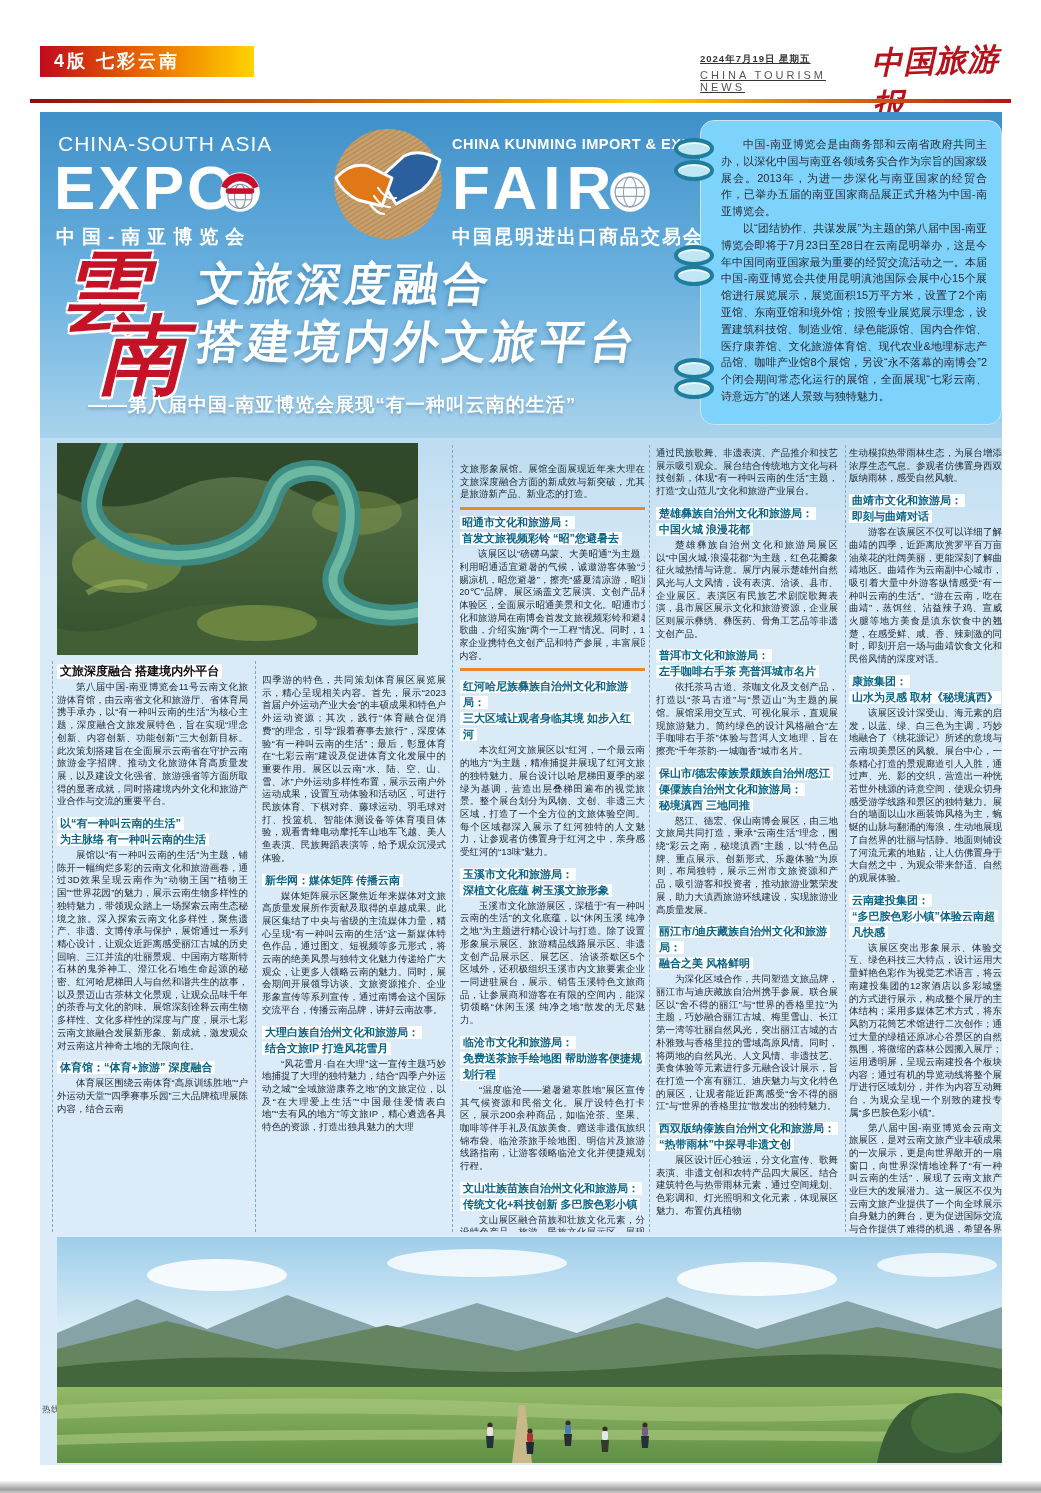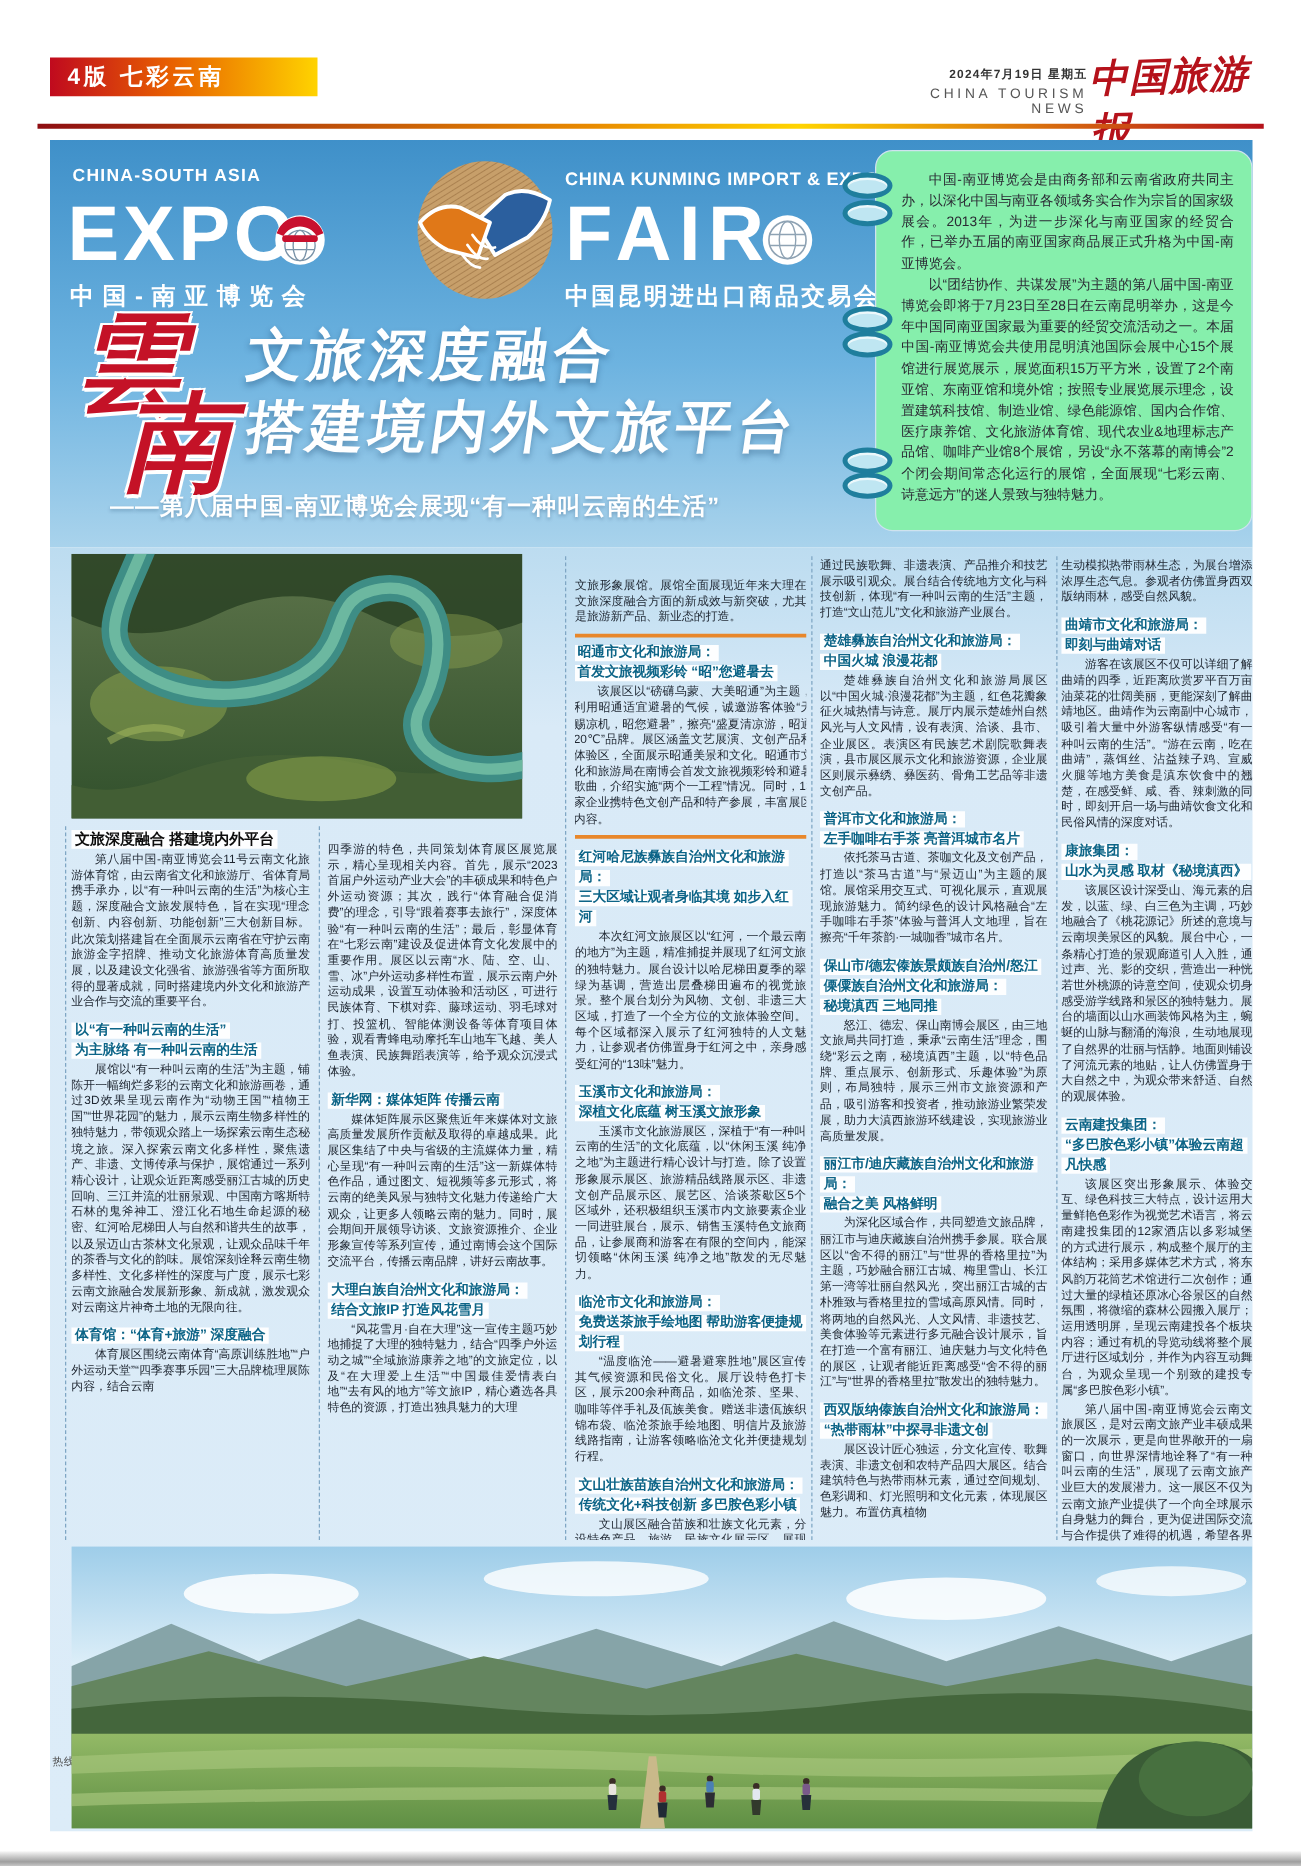--- a/index.html
+++ b/index.html
@@ -4,48 +4,48 @@
 <style>
   html,body{margin:0;padding:0;background:#ffffff;}
   #page{position:relative;width:1041px;height:1493px;background:#ffffff;overflow:hidden;
         font-family:"Liberation Sans","DejaVu Sans",sans-serif;}
   .abs{position:absolute;}
 
   
   .badge{left:40px;top:46px;width:200px;height:31px;line-height:31px;padding-left:14px;
          background:linear-gradient(90deg,#c00a1e,#e86000 45%,#ffd300);color:#fff;
          font-size:18px;font-weight:bold;letter-spacing:3px;}
-  .dateline{left:700px;top:53px;width:170px;text-align:right;font-size:9.5px;font-weight:bold;
-            color:#333;letter-spacing:1px;}
+  .dateline{left:700px;top:53px;width:170px;text-align:left;font-size:9.5px;font-weight:bold;
+            color:#333;letter-spacing:1px;text-decoration:underline;}
   .dateline .en{font-weight:normal;font-size:11px;letter-spacing:3px;color:#555;margin-top:3px;}
   .paper-logo{left:872px;top:40px;width:150px;font-family:"DejaVu Serif",serif;font-style:italic;
               font-weight:bold;color:#b5121b;font-size:31px;transform:rotate(-2deg);letter-spacing:1px;}
   .toprule{left:30px;top:99px;width:981px;height:4px;
            background:linear-gradient(90deg,#8e0e12,#e88a00 45%,#ffd400 62%,#b5121b);}
 
   
   .banner{left:40px;top:112px;width:962px;height:326px;
           background:linear-gradient(180deg,#3f90c9,#6db3e0 55%,#a9d3ec);}
   .bodybg{left:40px;top:438px;width:962px;height:1027px;
           background:linear-gradient(180deg,#bcdcf0,#d9eaf7 14%,#dcecf8);}
-  .expo-top{left:18px;top:20px;color:#fff;font-weight:bold;font-size:14px;letter-spacing:1px;}
+  .expo-top{left:18px;top:20px;color:#fff;font-weight:normal;font-size:21px;letter-spacing:1px;}
   .expo-word{left:14px;top:40px;color:#fff;font-weight:bold;font-size:62px;letter-spacing:3px;}
   .expo-cn{left:16px;top:112px;color:#fff;font-weight:bold;font-size:19px;letter-spacing:7px;}
   .fair-top{left:412px;top:24px;color:#fff;font-weight:bold;font-size:14.5px;letter-spacing:.5px;}
   .fair-word{left:412px;top:40px;color:#fff;font-weight:bold;font-size:62px;letter-spacing:6px;}
   .fair-cn{left:412px;top:112px;color:#fff;font-weight:bold;font-size:19px;letter-spacing:2px;}
   .hand-emblem{left:288px;top:14px;}
   .brand{font-family:"DejaVu Serif",serif;font-weight:bold;font-style:italic;color:#c41227;
          font-size:86px;line-height:86px;
          text-shadow:2px 2px 0 #fff,-2px -2px 0 #fff,2px -2px 0 #fff,-2px 2px 0 #fff,0 3px 0 #fff;}
   .hl{color:#fff;font-weight:bold;font-size:45px;letter-spacing:4px;transform:skewX(-8deg);
       text-shadow:0 3px 5px rgba(10,50,90,.35);white-space:nowrap;}
   .subhead{color:#fff;font-weight:bold;font-size:19px;letter-spacing:1px;white-space:nowrap;
            text-shadow:0 2px 3px rgba(10,50,90,.3);}
-  .intro{left:700px;top:120px;width:302px;height:305px;background:#86efac;border-radius:14px;
+  .intro{left:700px;top:120px;width:302px;height:305px;background:#7dd3fc;border-radius:14px;
          border:1px solid #cfe2ef;box-sizing:border-box;padding:15px 14px 10px 20px;overflow:hidden;}
   .intro p{font-size:11px;line-height:16.8px;color:#2a2a33;text-align:justify;text-indent:2em;margin:0;}
   .ring{position:absolute;width:32px;height:13px;border-radius:50%;border:4px solid #1f7e9d;
         background:#bfe6f2;box-shadow:inset 0 2px 0 rgba(255,255,255,.7);}
 
   
   .col{position:absolute;overflow:hidden;}
   .p{font-size:9.5px;line-height:12.7px;color:#1d2530;text-align:justify;text-indent:2em;margin:2px 0 0;}
   .p.cont{text-indent:0;}
   .sec{margin-top:7px;}

